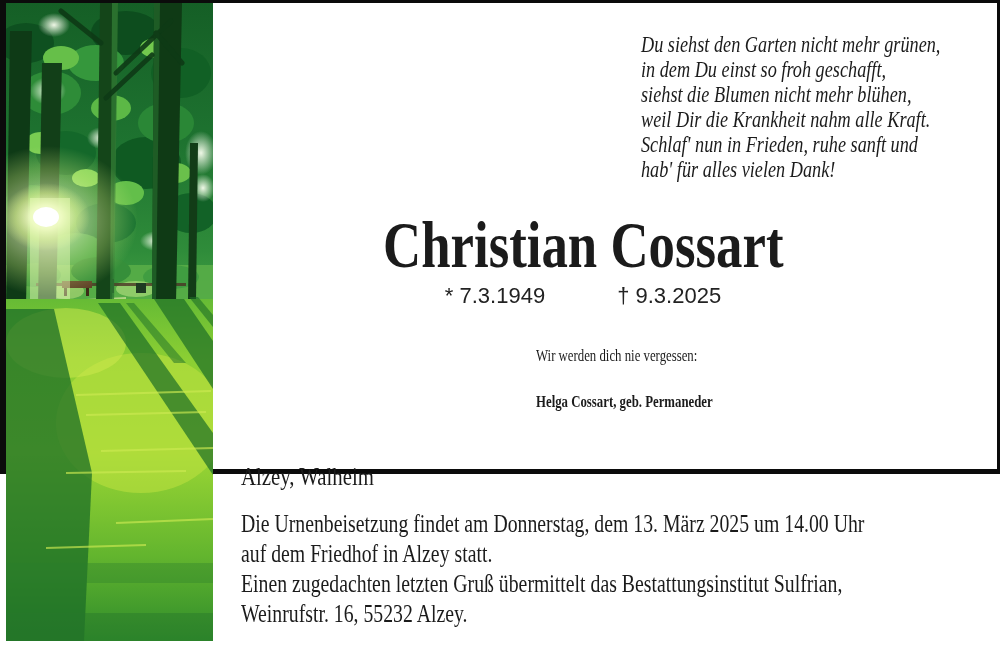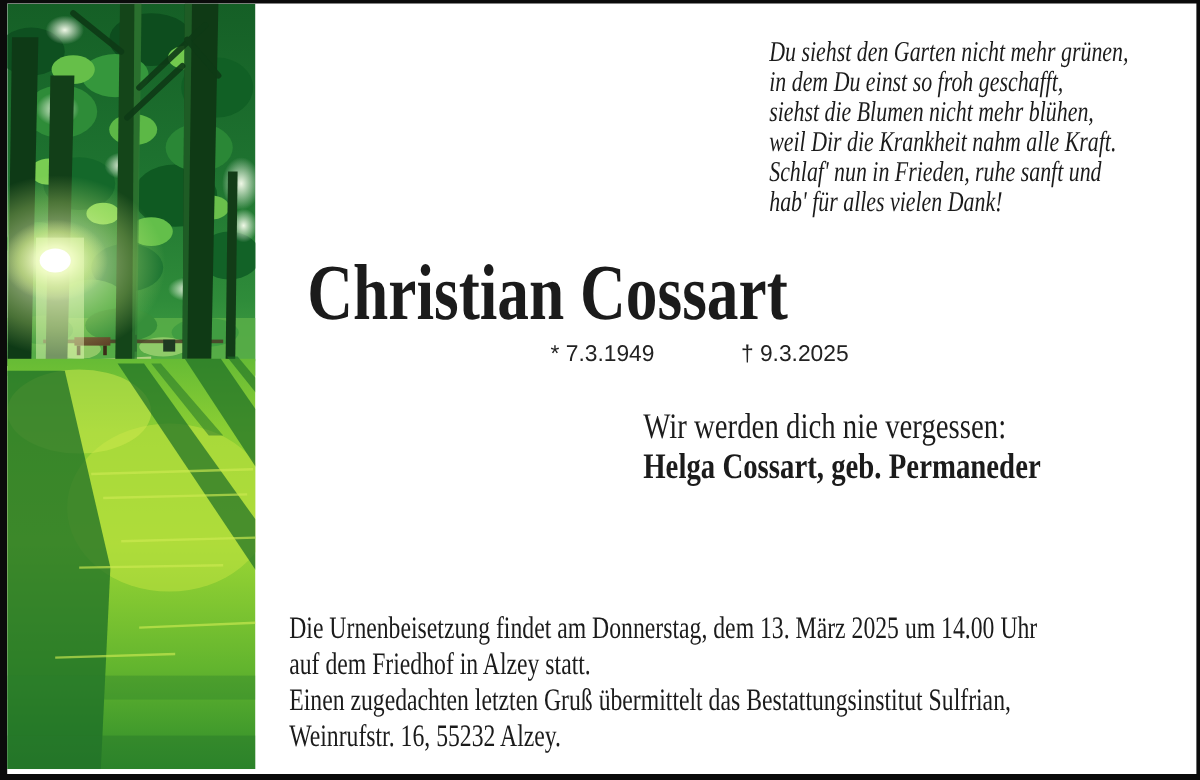--- a/index.html
+++ b/index.html
@@ -4,21 +4,21 @@
 <style>
   html,body { margin:0; padding:0; }
   body {
     width:1000px; height:650px;
     background:#ffffff;
     font-family:"Liberation Serif", serif;
     color:#1b1b1b;
     overflow:hidden;
   }
   .frame {
-    position:relative; width:1000px; height:650px;
+    position:relative; width:1000px; height:474px;
     background:#c4b5fd;
   }
   .card {
     position:absolute; inset:0;
     box-sizing:border-box;
     border-style:solid; border-color:#0b0b0b;
     border-width:3px 3px 5px 6px;
     background:#ffffff;
   }
   
@@ -42,37 +42,37 @@
     white-space:nowrap;
   }
   
   .poem {
     position:absolute; left:635px; top:29px;
   }
   .poem-line { height:25px; line-height:25px; font-size:24px; font-style:italic; }
   .poem-line .cond { transform:scaleX(0.76); }
   
   .name-row {
-    position:absolute; left:200px; top:209px; width:720px;
-    text-align:left;
+    position:absolute; left:217px; top:209px; width:720px;
+    text-align:center;
   }
   .deceased-name {
     margin:0; font-size:66px; font-weight:bold; line-height:66px;
     letter-spacing:0px;
   }
   .dates-row {
     position:absolute; left:217px; top:283px; width:720px;
     display:flex; justify-content:center; gap:72px;
     font-family:"Liberation Sans", sans-serif;
-    font-size:19px; line-height:20px; color:#222;
+    font-size:22px; line-height:20px; color:#222;
   }
   
   .mourners { position:absolute; left:530px; top:336px; }
-  .mourners-line { height:33px; line-height:33px; font-size:30px; }
-  .mourners-line.bold { font-weight:bold; }
+  .mourners-line { height:33px; line-height:33px; font-size:16px; }
+  .mourners-line.bold { font-weight:bold;margin-top:13px; }
   
   .location { position:absolute; left:235px; top:459px; font-size:26px; line-height:30px; }
   .notice { position:absolute; left:235px; }
   .notice-1 { top:506px; }
   .notice-2 { top:566px; }
   .notice-line { height:30px; line-height:30px; font-size:26px; }
   .notice-line .cond { transform:scaleX(0.76); }
 </style>
 </head>
 <body>
@@ -217,20 +217,23 @@
     <div class="dates-row">
       <span>* 7.3.1949</span>
       <span>† 9.3.2025</span>
     </div>
 
     <div class="mourners">
       <div class="mourners-line"><span class="cond">Wir werden dich nie vergessen:</span></div>
       <div class="mourners-line bold"><span class="cond">Helga Cossart, geb. Permaneder</span></div>
     </div>
 
+    <div class="location">
+      <span class="cond">Alzey, Walheim</span>
+    </div>
 
     <div class="notice notice-1">
       <div class="notice-line"><span class="cond">Die Urnenbeisetzung findet am Donnerstag, dem 13. März 2025 um 14.00 Uhr</span></div>
       <div class="notice-line"><span class="cond">auf dem Friedhof in Alzey statt.</span></div>
     </div>
     <div class="notice notice-2">
       <div class="notice-line"><span class="cond">Einen zugedachten letzten Gruß übermittelt das Bestattungsinstitut Sulfrian,</span></div>
       <div class="notice-line"><span class="cond">Weinrufstr. 16, 55232 Alzey.</span></div>
     </div>
 

